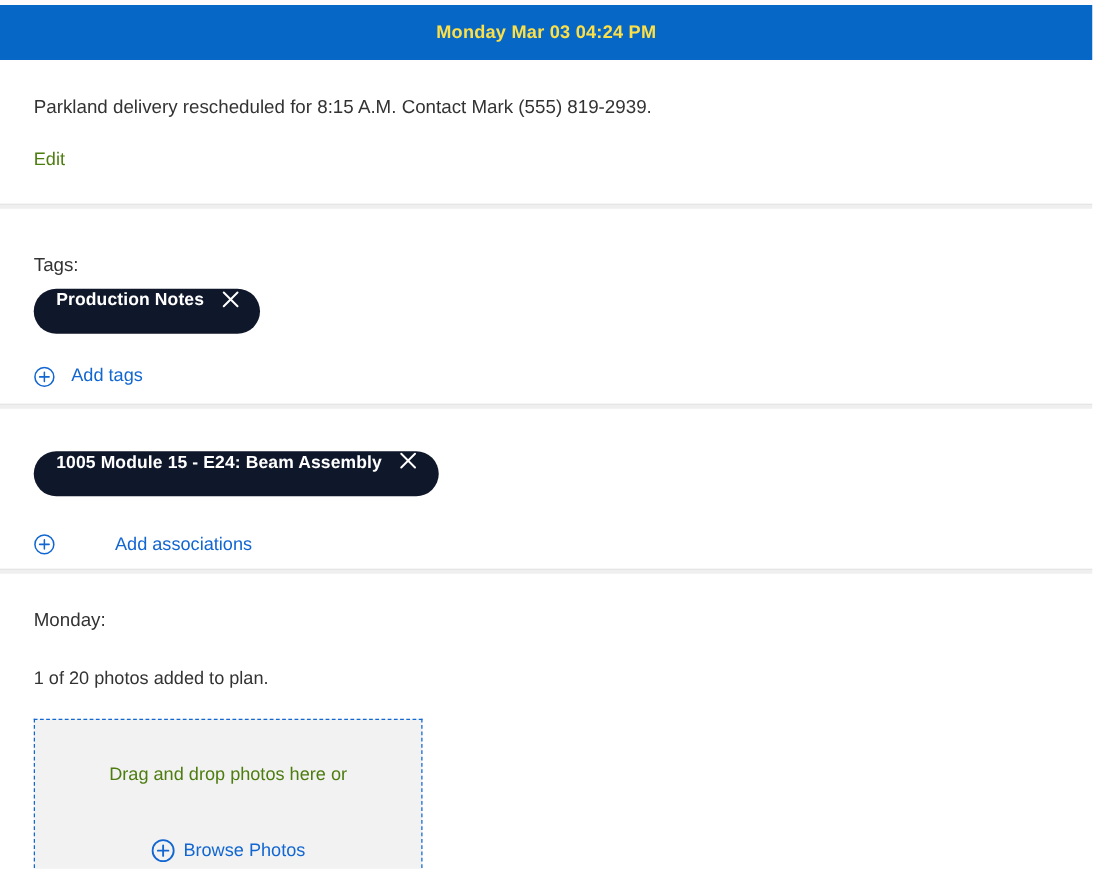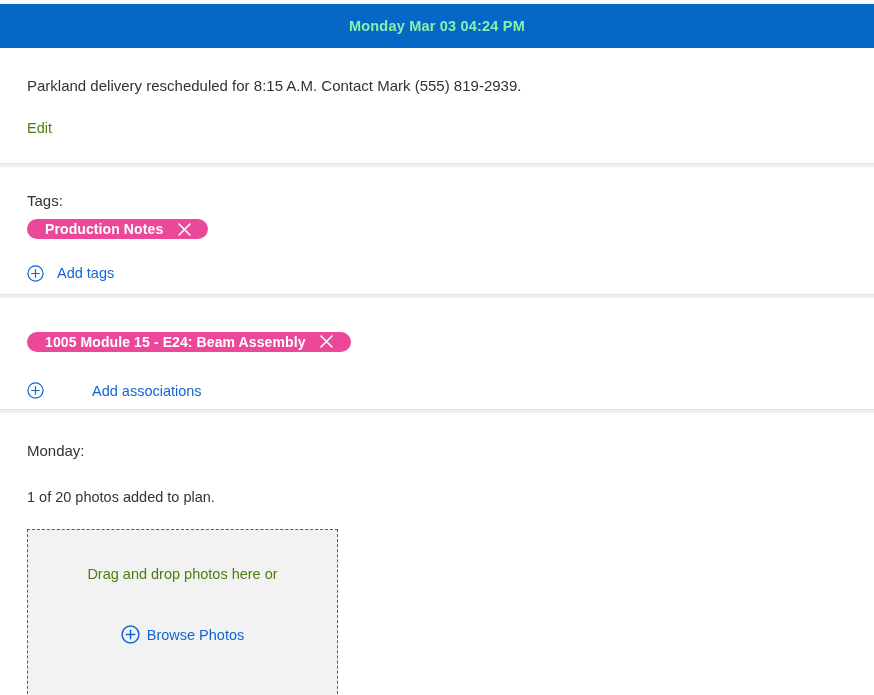--- a/index.html
+++ b/index.html
@@ -12,49 +12,49 @@
   }
   .top-strip { height: 4px; background: #fcfcfc; }
   .header-bar {
     height: 44px;
     background: #0667c6;
     display: flex;
     align-items: center;
     justify-content: center;
   }
   .header-title {
-    color: #86efac;
+    color: #fde047;
     font-size: 14.5px;
     font-weight: bold;
     letter-spacing: 0.2px;
   }
   .section { padding-left: 27px; padding-right: 27px; border-radius: 18px; }
   .note-section { padding-top: 27px; padding-bottom: 24px; }
   .note-text { font-size: 15px; line-height: 22px; color: #333333; }
   .edit-link {
     display: inline-block;
     margin-top: 20px;
     font-size: 14.5px;
     line-height: 22px;
     color: #4d7c0f;
     cursor: pointer;
     text-decoration: none;
   }
   .divider { height: 4px; background: #efefef; border-top: 1px solid #e5e5e5; }
   .field-label { font-size: 15px; line-height: 20px; color: #333333; }
 
-  .tags-section { padding-top: 24px; padding-bottom: 8px; }
+  .tags-section { padding-top: 36px; padding-bottom: 8px; }
   .assoc-section { padding-top: 26px; padding-bottom: 6px; }
 
   .chip-row { margin-top: 8px; }
   .chip {
     display: inline-flex;
-    align-items: center;
-    height: 20px;
-    background: #ec4899;
+    align-items: flex-start;
+    height: 36px;
+    background: #0f172a;
     border-radius: 18px;
     padding: 0 16px 0 18px;
   }
   .chip-label {
     color: #ffffff;
     font-size: 14px;
     font-weight: bold;
     letter-spacing: 0.1px;
     white-space: nowrap;
   }

